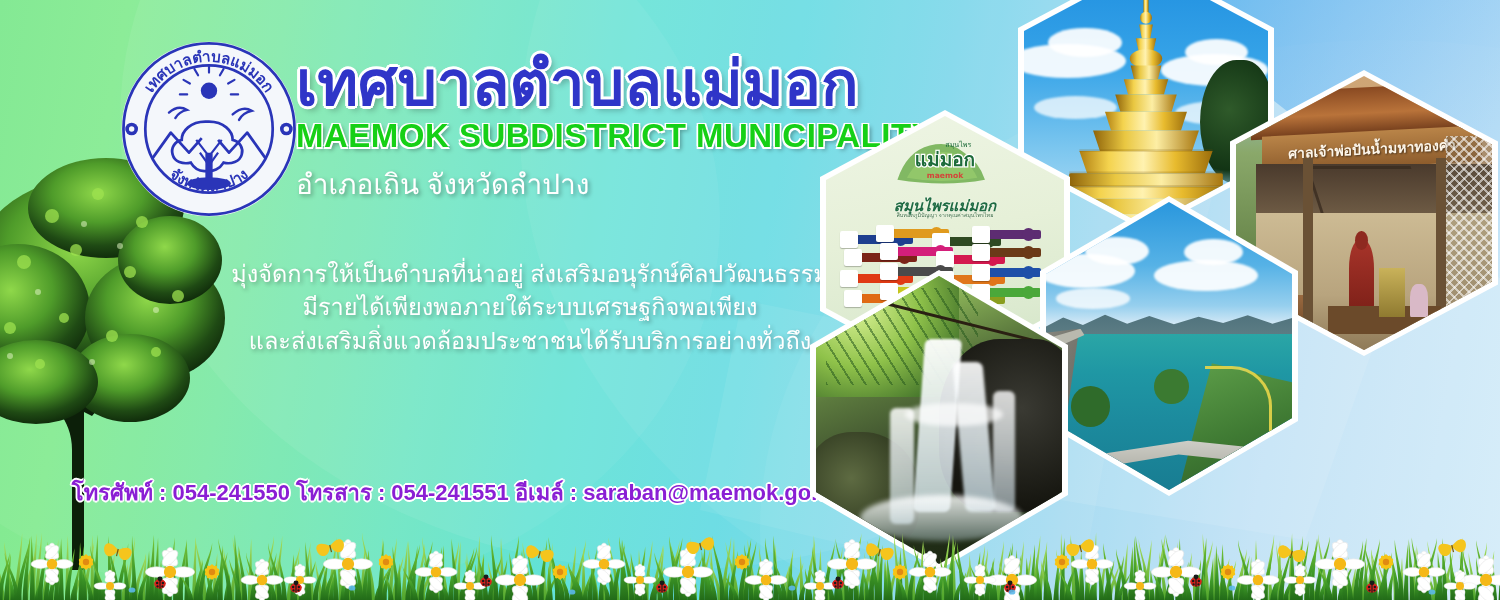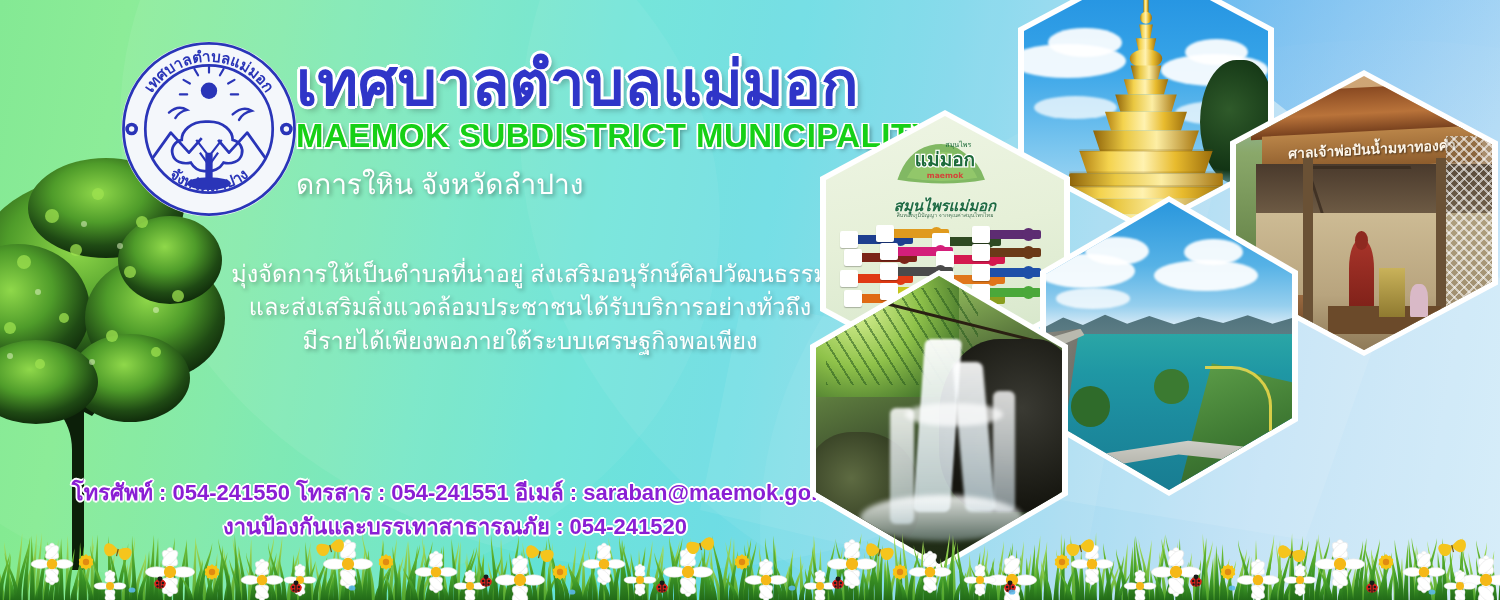--- a/index.html
+++ b/index.html
@@ -249,32 +249,31 @@
         <rect x="96" y="126" width="8" height="32" rx="2"></rect>
         <path d="M100 130 L86 112 M100 130 L114 112 M100 140 L90 126 M100 140 L110 126" stroke="#2a35b8" stroke-width="2.4" fill="none"></path>
         <ellipse cx="100" cy="160" rx="24" ry="7"></ellipse>
       </g>
     </svg>
   </div>
 
   <div id="title-block">
     <div class="th-title">เทศบาลตำบลแม่มอก</div>
     <div class="en-title">MAEMOK SUBDISTRICT MUNICIPALITY</div>
-    <div class="sub-title">ดการใหิน จังหวัดลำปาง</div>
+    <div class="sub-title">อำเภอเถิน จังหวัดลำปาง</div>
   </div>
 
   <div id="vision">
     <div class="v-line">มุ่งจัดการให้เป็นตำบลที่น่าอยู่ ส่งเสริมอนุรักษ์ศิลปวัฒนธรรม</div>
+    <div class="v-line">มีรายได้เพียงพอภายใต้ระบบเศรษฐกิจพอเพียง</div>
     <div class="v-line">และส่งเสริมสิ่งแวดล้อมประชาชนได้รับบริการอย่างทั่วถึง</div>
-    <div class="v-line">มีรายได้เพียงพอภายใต้ระบบเศรษฐกิจพอเพียง</div>
   </div>
 
   <div id="contact">
     <div>โทรศัพท์ : 054-241550  โทรสาร : 054-241551 อีเมล์ : saraban@maemok.go.th</div>
-    <div>งานป้องกันและบรรเทาสาธารณภัย : 054-241520</div>
   </div>
 
   <div id="hexes">
 
     <div class="hex" id="hex-pagoda">
       <div class="inner">
         <div class="art sky"></div>
         <div class="cloud" style="left:-6%;top:30%;width:48%;height:13%;"></div>
         <div class="cloud" style="left:10%;top:24%;width:30%;height:11%;"></div>
         <div class="cloud" style="left:56%;top:34%;width:44%;height:12%;"></div>

